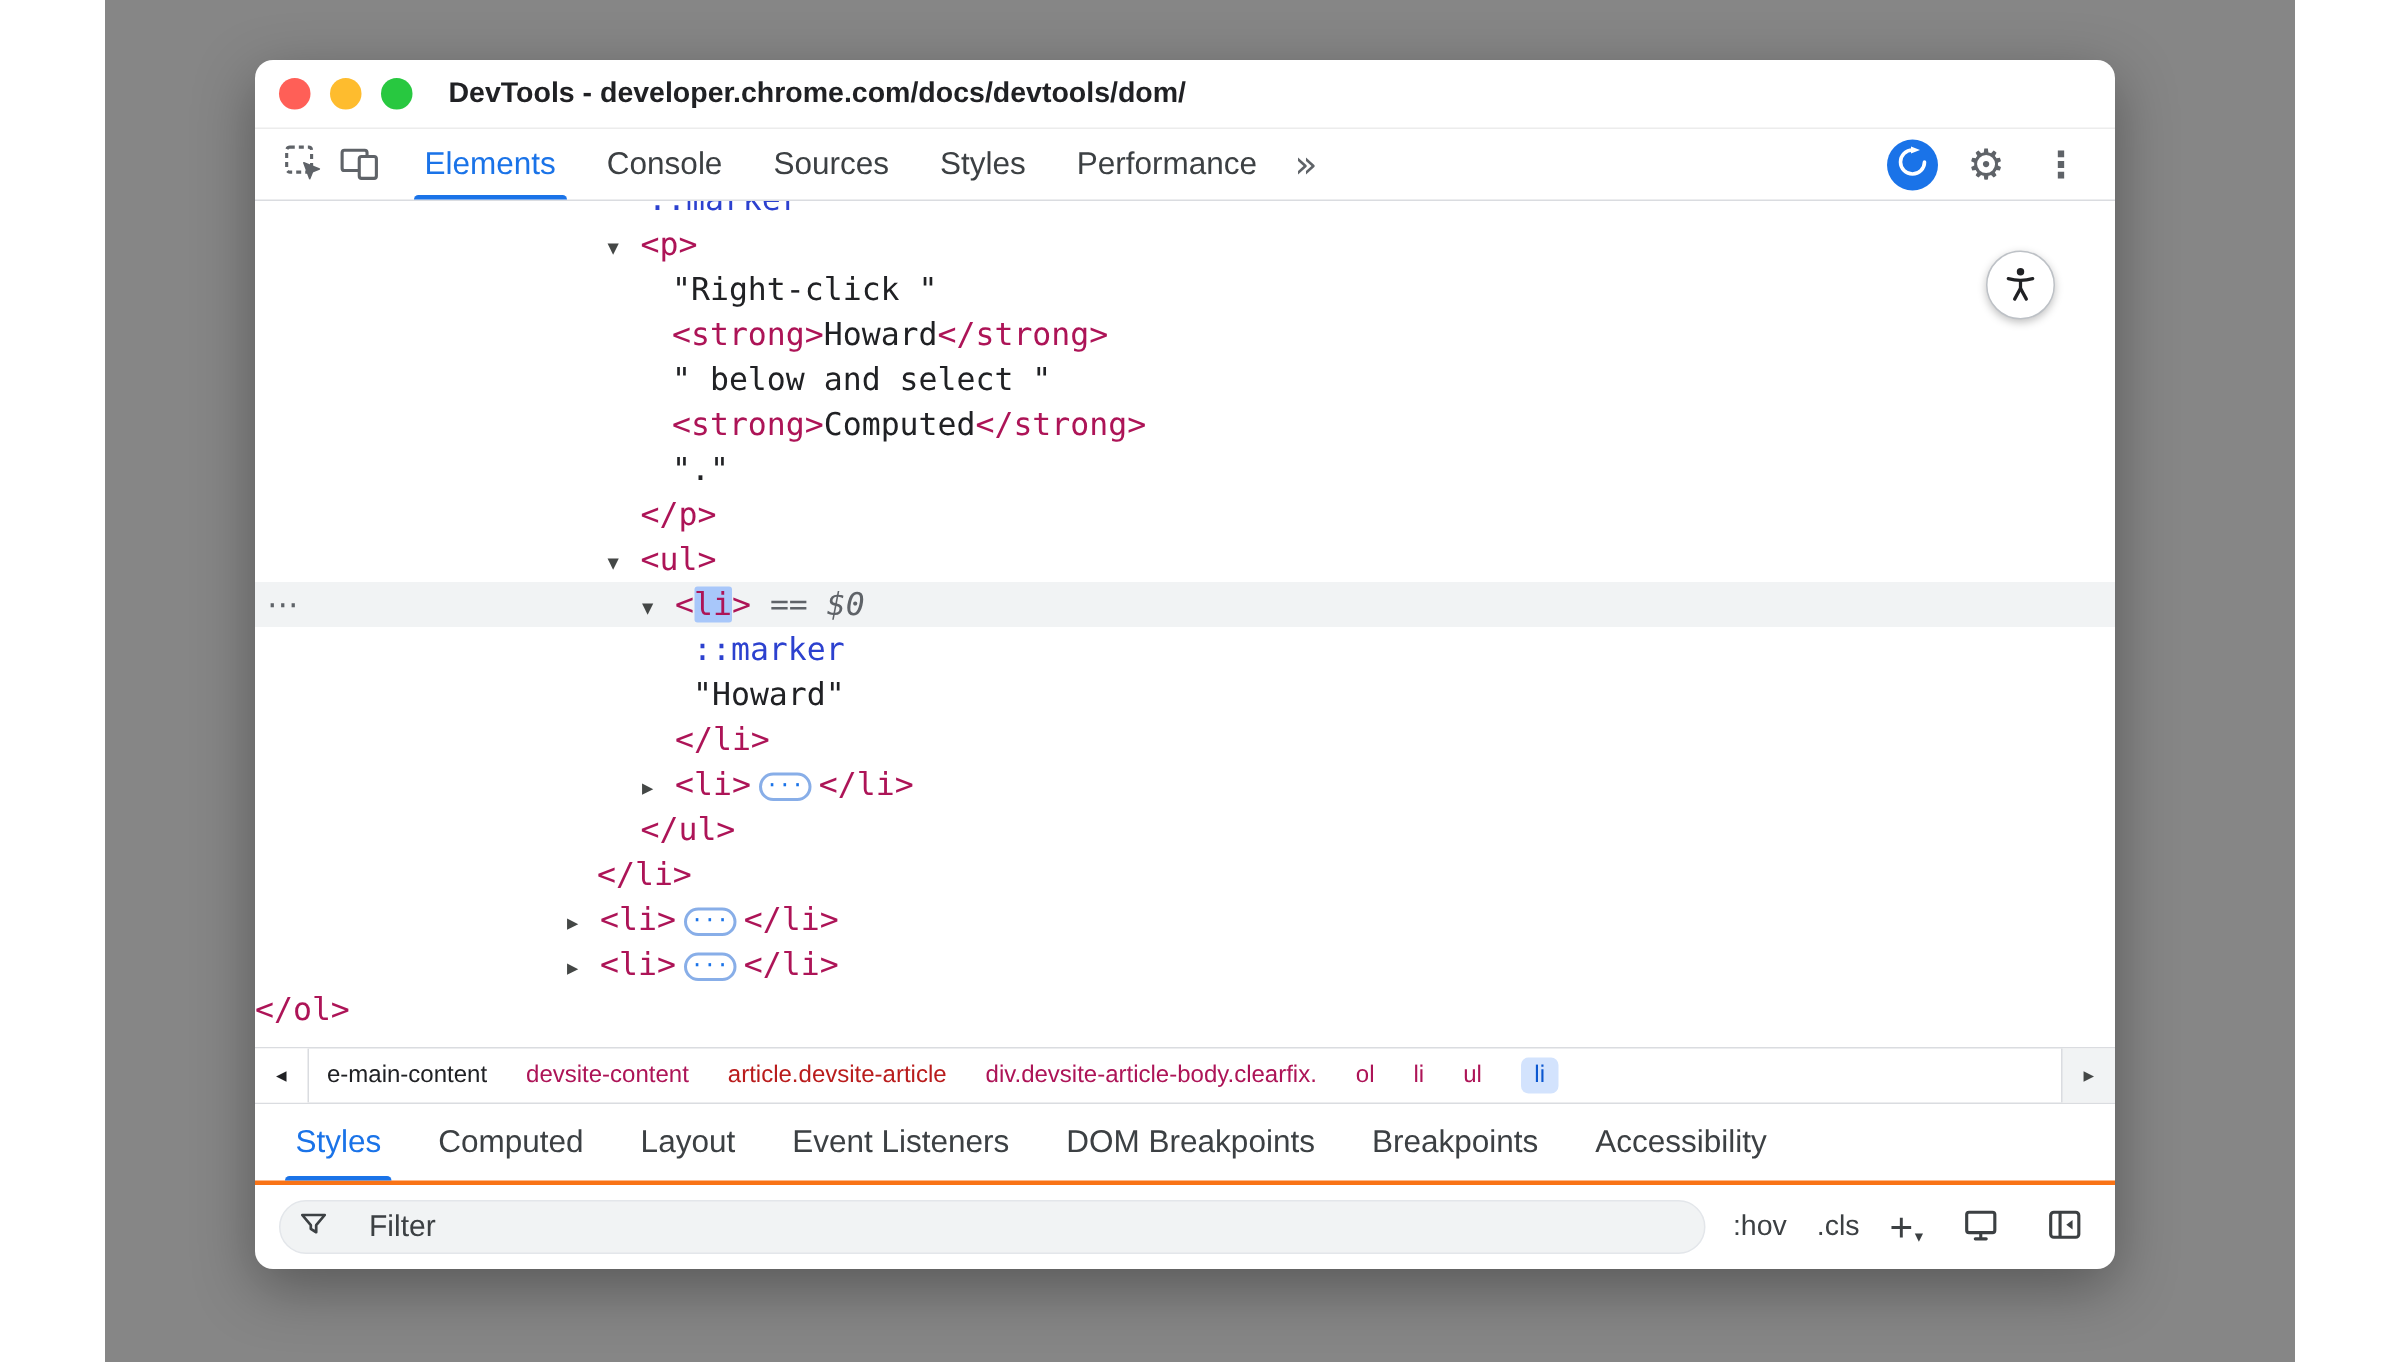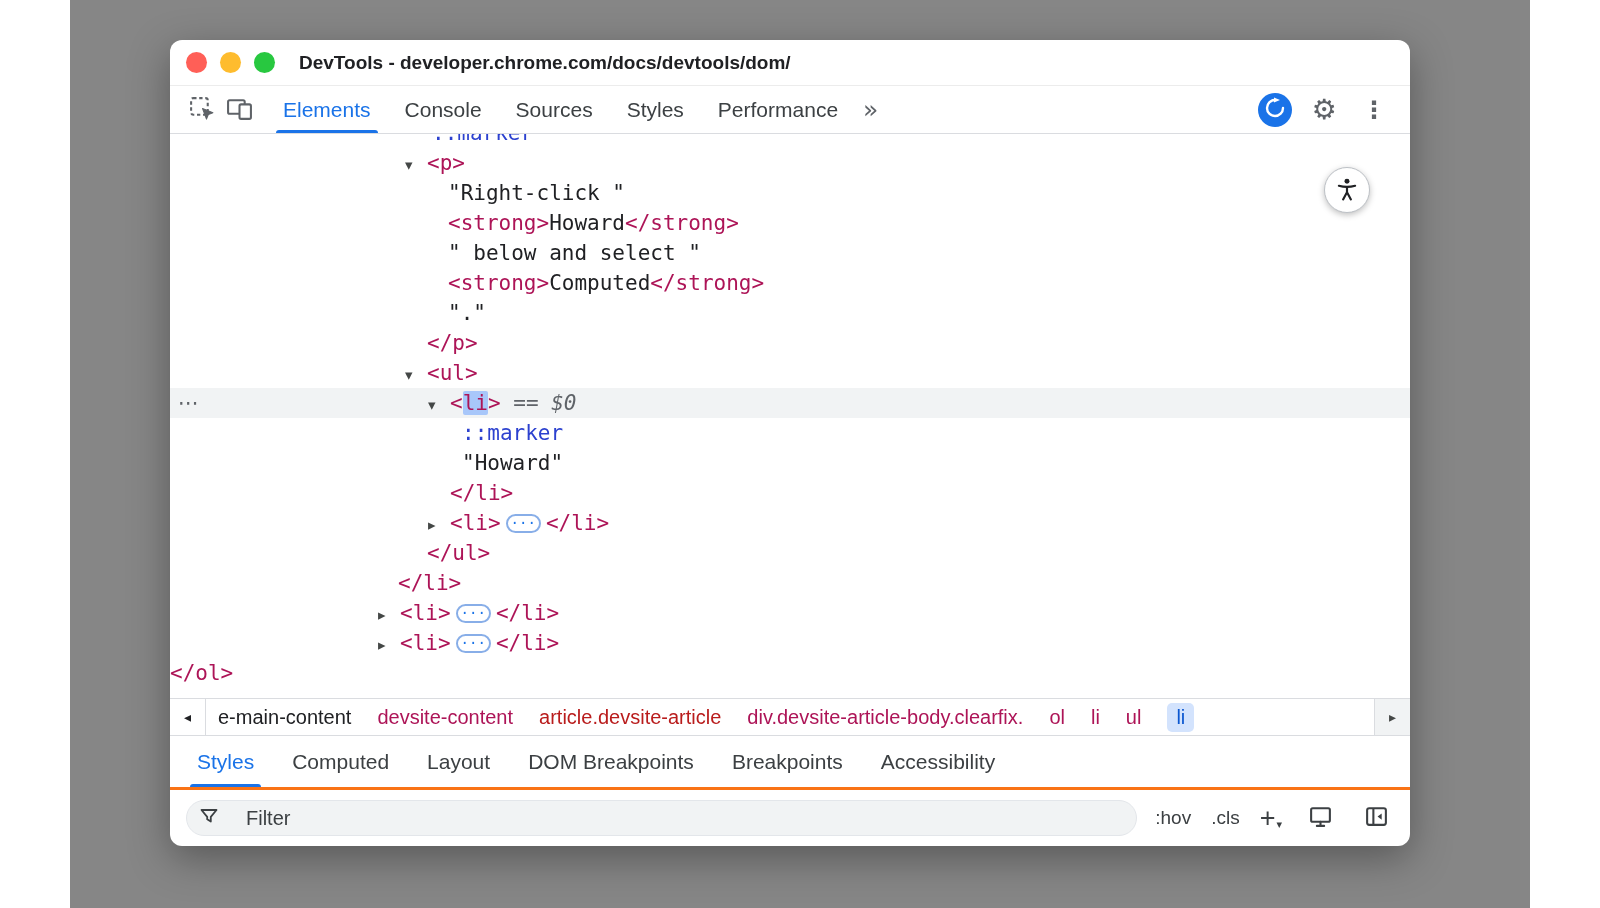--- a/index.html
+++ b/index.html
@@ -53,21 +53,21 @@
            background:#fff;border:1px solid #bdc1c6;box-shadow:0 2px 6px rgba(0,0,0,.25);
            display:flex;align-items:center;justify-content:center;cursor:pointer;padding:0;}
 
   
   .crumbs{height:38px;display:flex;align-items:stretch;border-top:1px solid #dadce0;border-bottom:1px solid #dadce0;background:#fff;}
   .crumb-nav{width:36px;border:none;background:#fff;color:#202124;font-size:14px;cursor:pointer;padding:0;
              display:flex;align-items:center;justify-content:center;font-family:"DejaVu Sans",sans-serif;}
   .crumb-nav.left{border-right:1px solid #dadce0;}
   .crumb-nav.right{border-left:1px solid #dadce0;background:#f1f3f4;color:#444746;margin-left:auto;}
   .crumb-list{flex:1;display:flex;align-items:center;gap:26px;padding:0 12px;overflow:hidden;}
-  .crumb{font-size:20px;white-space:nowrap;cursor:pointer;}
+  .crumb{font-size:16px;white-space:nowrap;cursor:pointer;}
   .crumb.plain{color:#202124;}
   .crumb.tag{color:#ad1457;}
   .crumb.class{color:#b91c1c;}
   .crumb.selected{color:#0b57d0;background:#d3e3fd;padding:3px 9px;border-radius:5px;}
 
   
   .styles-tabs{height:54px;display:flex;align-items:stretch;padding:0 8px;border-bottom:3px solid #f97316;}
   .stab{position:relative;display:flex;align-items:center;padding:0 19px;font-size:21px;color:#3c4043;cursor:pointer;white-space:nowrap;}
   .stab.active{color:#1a73e8;}
   .stab.active::after{content:"";position:absolute;left:12px;right:12px;bottom:0;height:3px;border-radius:3px 3px 0 0;background:#1a73e8;}
@@ -194,20 +194,21 @@
           <div class="crumb tag">ul</div>
           <div class="crumb selected">li</div>
         </div>
       <button class="crumb-nav right">▸</button>
     </div>
 
     <div class="styles-tabs">
         <div class="stab active">Styles</div>
         <div class="stab">Computed</div>
         <div class="stab">Layout</div>
+        <div class="stab">Event Listeners</div>
         <div class="stab">DOM Breakpoints</div>
         <div class="stab">Breakpoints</div>
         <div class="stab">Accessibility</div>
       </div>
 
     <div class="filter-row">
       <div class="filter-wrap">
         <span>
           <svg width="20" height="20" viewBox="0 0 20 20">
             <path d="M2.5 4 H17.5 L11.8 10.8 V15.5 L8.2 13.2 V10.8 Z" fill="none" stroke="#3c4043" stroke-width="1.8" stroke-linejoin="round"></path>

